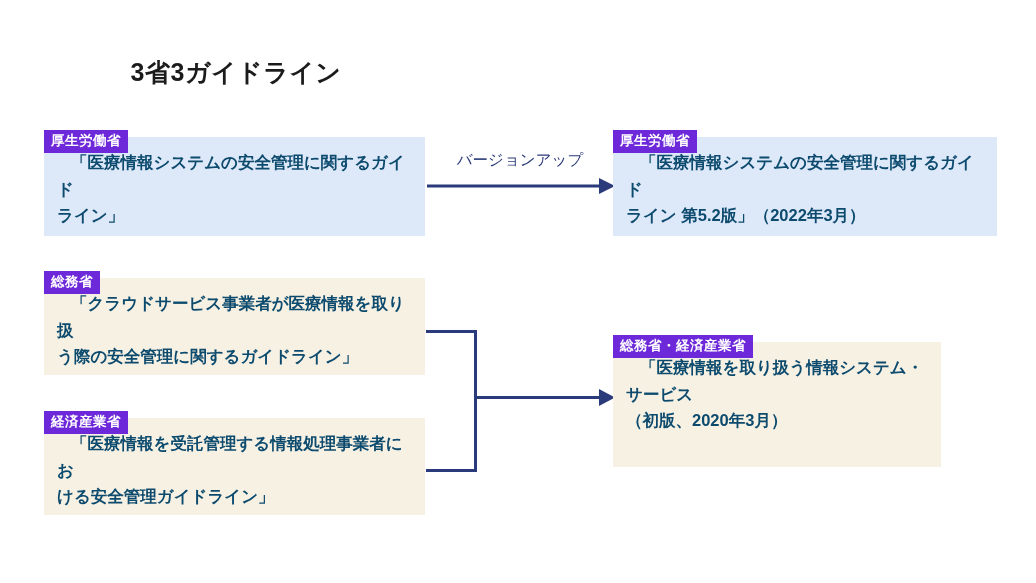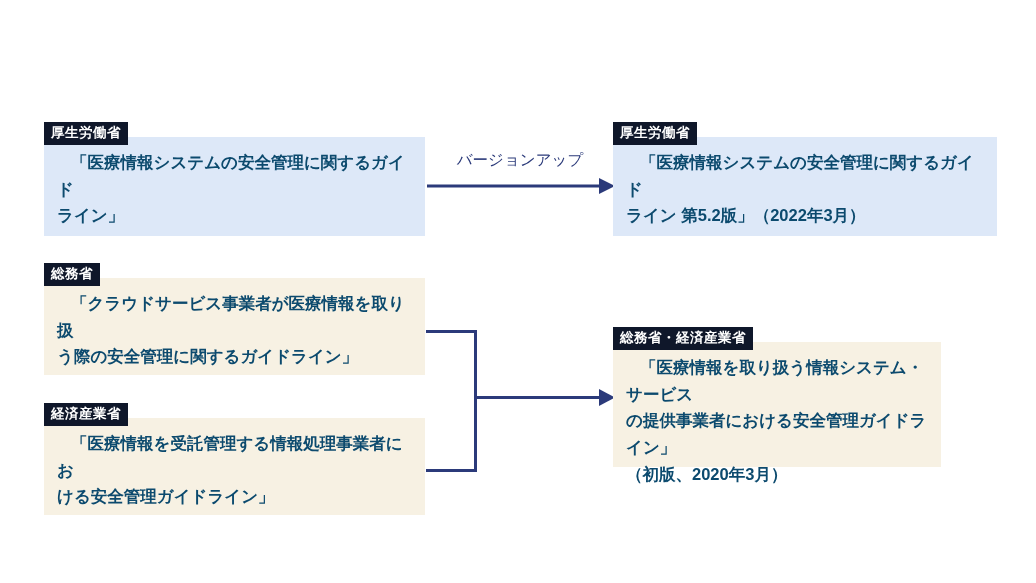--- a/index.html
+++ b/index.html
@@ -32,23 +32,23 @@
   #title-left  { left: 46px;  top: 56px;  width: 380px; }
   #title-right { left: 613px; top: 56px;  width: 384px; }
 
   
   .card {
     position: absolute;
     box-sizing: border-box;
   }
   .card-badge {
     position: absolute;
-    top: 0;
+    top: 8px;
     left: 0;
-    background: #0f172a;
+    background: #6d28d9;
     color: #ffffff;
     font-size: 13.5px;
     font-weight: bold;
     line-height: 1;
     padding: 4px 7px 5px 7px;
     letter-spacing: 0.5px;
     white-space: nowrap;
     z-index: 3;
   }
   .card-body {
@@ -96,20 +96,21 @@
     white-space: nowrap;
   }
   #label-version { left: 427px; top: 150px; width: 186px; }
   #label-merge   { left: 483px; top: 368px; width: 120px; }
 </style>
 </head>
 <body>
 
 <div id="canvas">
 
+  <div class="col-title" id="title-left">3省3ガイドライン</div>
 
   <div class="card" id="card-mhlw-old">
     <div class="card-body blue"></div>
     <div class="card-badge">厚生労働省</div>
     <div class="card-text">
       <span>「医療情報システムの安全管理に関するガイド</span><span class="noindent">ライン」</span>
     </div>
   </div>
 
   <div class="card" id="card-mhlw-new">
@@ -133,21 +134,21 @@
     <div class="card-badge">総務省</div>
     <div class="card-text">
       <span>「クラウドサービス事業者が医療情報を取り扱</span><span class="noindent">う際の安全管理に関するガイドライン」</span>
     </div>
   </div>
 
   <div class="card" id="card-merged">
     <div class="card-body cream"></div>
     <div class="card-badge">総務省・経済産業省</div>
     <div class="card-text">
-      <span>「医療情報を取り扱う情報システム・サービス</span><span class="noindent">の提供事業者における安全管理ガイドライン」</span><span class="noindent">（初版、2020年3月）</span>
+      <span>「医療情報を取り扱う情報システム・サービス</span><span class="noindent">（初版、2020年3月）</span>
     </div>
   </div>
 
   <svg class="connector" id="arrow-version-up" width="200" height="40" style="left:423px; top:168px;">
     <line x1="4" y1="18" x2="178" y2="18" stroke="#2b3a7a" stroke-width="3"></line>
     <polygon points="176,10 192,18 176,26" fill="#2b3a7a"></polygon>
   </svg>
   <div class="arrow-label" id="label-version">バージョンアップ</div>
 
   <svg class="connector" id="arrow-merge" width="200" height="160" style="left:423px; top:322px;">

